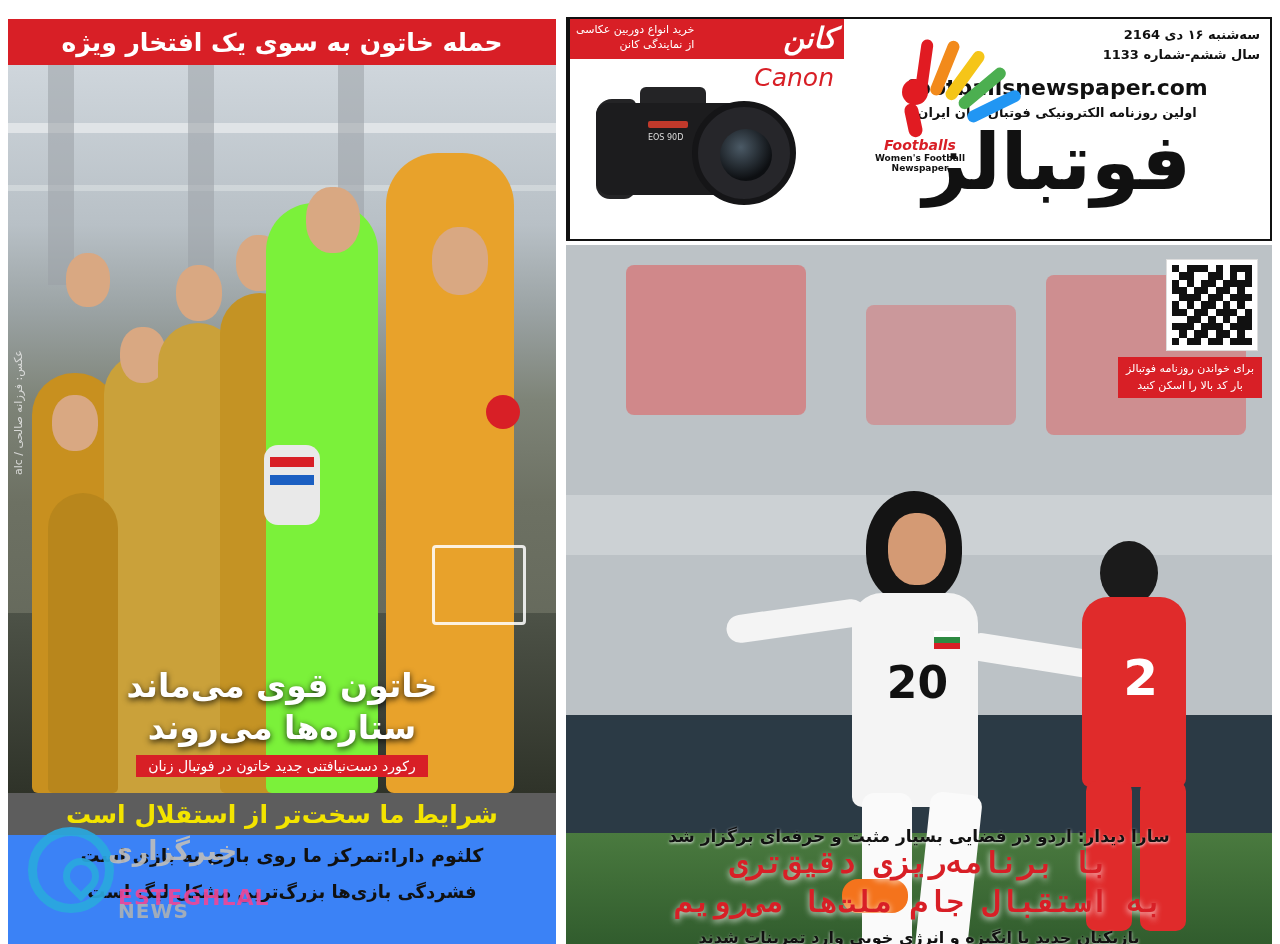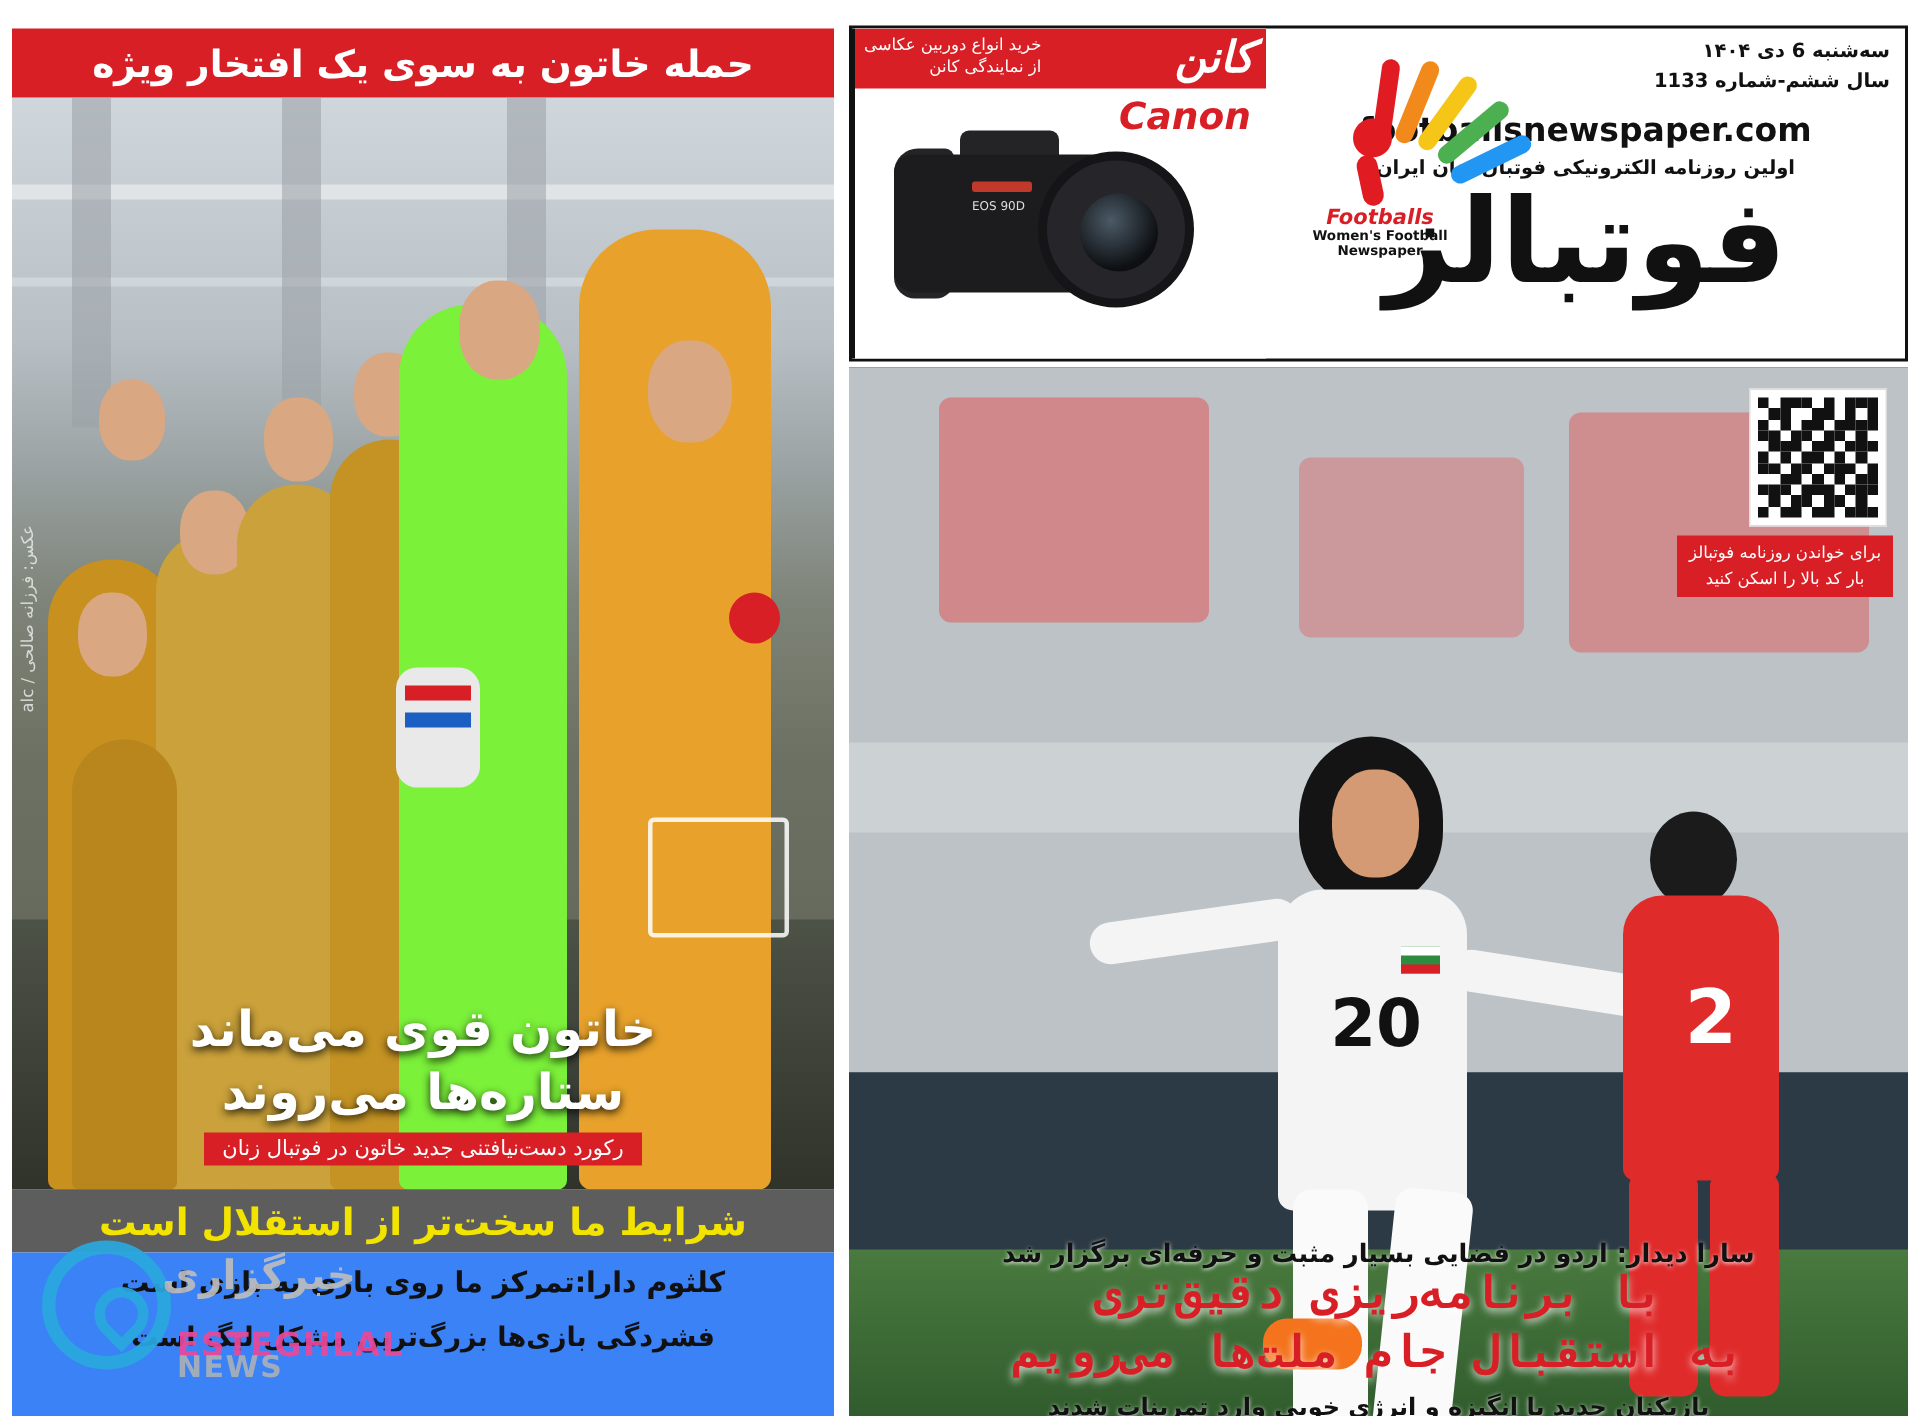--- a/index.html
+++ b/index.html
@@ -46,21 +46,21 @@
   .vert-credit{position:absolute;left:4px;top:410px;transform:rotate(-90deg);transform-origin:left top;color:#e9e9e9;font-size:11px;white-space:nowrap;opacity:.85;}
 
   
   .right-col{position:absolute;left:566px;top:4px;width:706px;height:936px;}
 
   .masthead{position:relative;height:224px;border:2px solid #111;box-sizing:border-box;background:#fff;display:flex;}
   .ad-box{position:relative;width:276px;height:100%;border-left:2px solid #111;box-sizing:border-box;overflow:hidden;background:#fff;}
   .ad-top{position:absolute;top:0;left:0;right:0;height:40px;background:#d81f26;}
   .ad-top .canonword{position:absolute;right:8px;top:2px;color:#fff;font-size:29px;font-weight:bold;font-style:italic;}
   .ad-top .adtxt{position:absolute;left:6px;top:4px;color:#fff;font-size:11px;line-height:1.35;text-align:right;}
-  .ad-logo{position:absolute;top:44px;right:10px;color:#d81f26;font-size:25px;font-weight:bold;font-style:italic;}
+  .ad-logo{position:absolute;top:44px;right:10px;color:#d81f26;font-size:25px;font-weight:normal;font-style:italic;}
   .cam{position:absolute;left:26px;top:58px;width:220px;height:150px;}
   .cam-body{position:absolute;left:0;top:26px;width:150px;height:92px;background:#1c1c1e;border-radius:12px 16px 14px 14px;}
   .cam-grip{position:absolute;left:0;top:22px;width:40px;height:100px;background:#242426;border-radius:16px 6px 12px 14px;}
   .cam-top{position:absolute;left:44px;top:10px;width:66px;height:24px;background:#242426;border-radius:6px 6px 0 0;}
   .lens{position:absolute;left:96px;top:24px;width:104px;height:104px;background:#26262a;border-radius:50%;border:6px solid #151517;box-sizing:border-box;}
   .lens-in{position:absolute;left:22px;top:22px;width:52px;height:52px;border-radius:50%;background:radial-gradient(circle at 40% 35%,#4b5a66,#0d0f12 70%);}
   .cam-red{position:absolute;left:52px;top:44px;width:40px;height:7px;background:#c0392b;border-radius:2px;}
   .cam-label{position:absolute;left:52px;top:56px;color:#ddd;font-size:8px;}
 
   .mast-main{position:relative;flex:1;height:100%;}
@@ -167,21 +167,21 @@
       <div class="wtxt3">NEWS</div>
     </div>
   </div>
 
   <div class="right-col">
 
     <div class="masthead">
 
       <div class="mast-main">
         <div class="mast-topline">
-          <div>سه‌شنبه 6 دی ۱۴۰۴</div>
+          <div>سه‌شنبه ۱۶ دی 2164</div>
           <div>سال ششم-شماره 1133</div>
         </div>
         <div class="mast-site">footballsnewspaper.com</div>
         <div class="mast-sub">اولین روزنامه الکترونیکی فوتبال زنان ایران</div>
         <div class="mast-title">
           <span>فوتبالز</span>
         </div>
 
         <div class="logo-mark">
           <div class="sw" style="left:56px;top:6px;background:#e11b22;transform:rotate(8deg);"></div>

